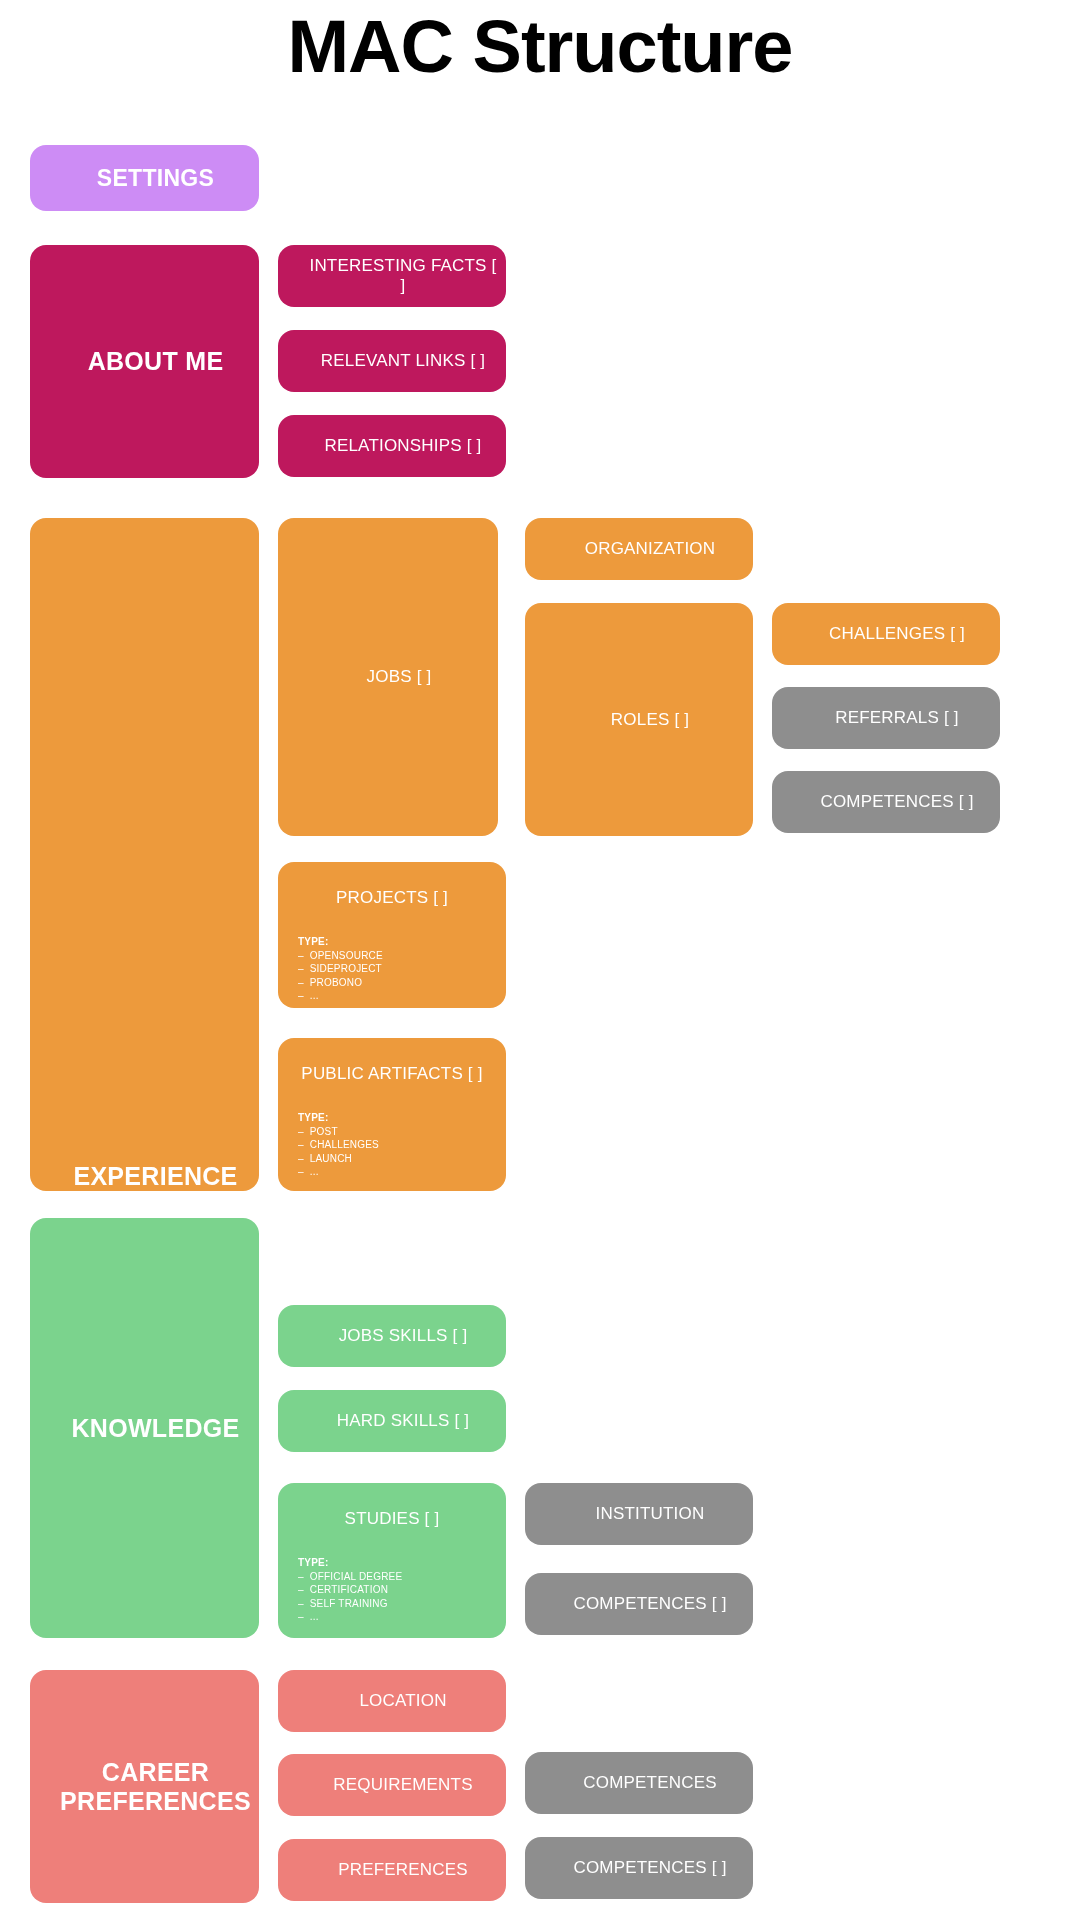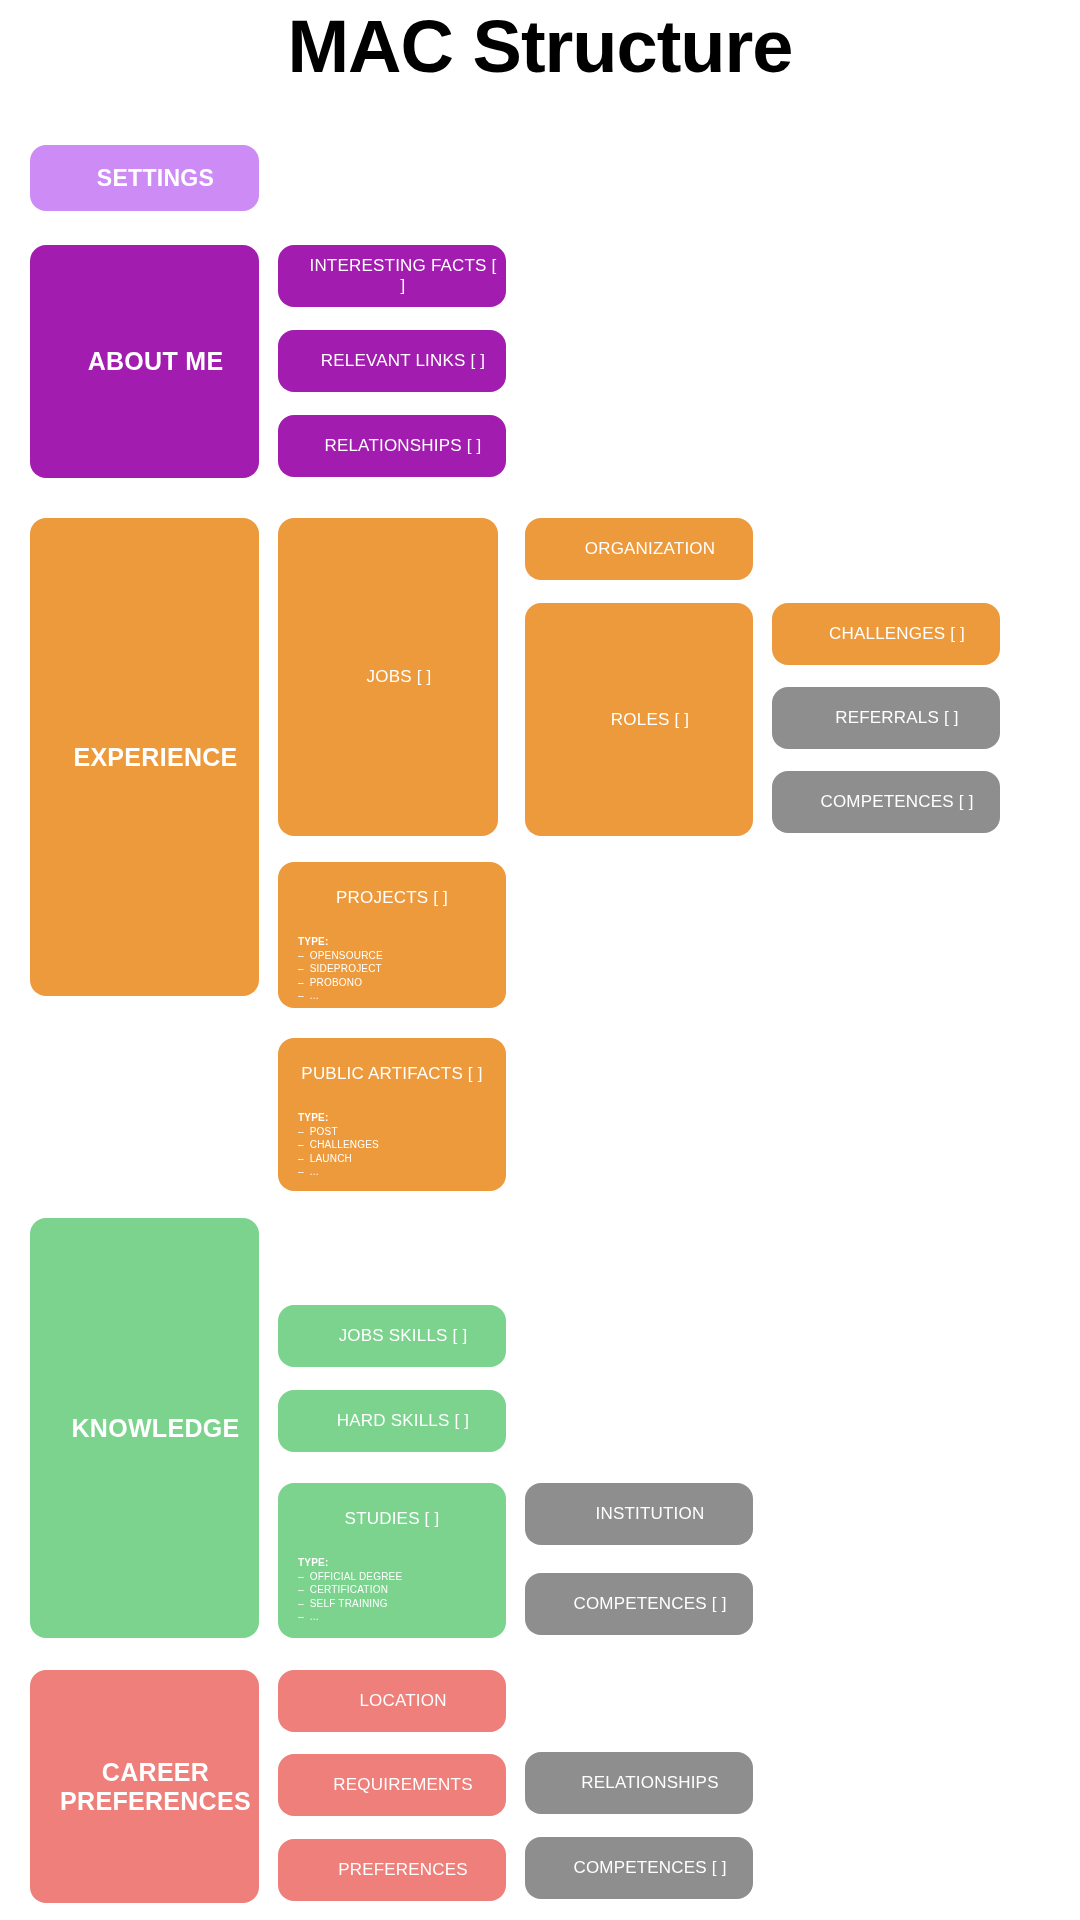--- a/index.html
+++ b/index.html
@@ -94,21 +94,21 @@
     display: block;
     font-size: 10px;
     font-weight: 400;
     letter-spacing: 0.2px;
     line-height: 1.35;
     white-space: pre;
   }
 
   
   .c-purple  { background: #cd8cf5; }
-  .c-blue    { background: #a21caf; }
+  .c-blue    { background: #be185d; }
   .c-orange  { background: #ed9a3c; }
   .c-green   { background: #7bd38d; }
   .c-salmon  { background: #ee7f7a; }
   .c-gray    { background: #8e8e8e; }
 </style>
 </head>
 <body>
 
 <div id="canvas">
 
@@ -124,21 +124,21 @@
   <div class="card chip c-blue" style="left:278px; top:245px; width:228px; height:62px;">
     <span class="lbl">INTERESTING FACTS [ ]</span>
   </div>
   <div class="card chip c-blue" style="left:278px; top:330px; width:228px; height:62px;">
     <span class="lbl">RELEVANT LINKS [ ]</span>
   </div>
   <div class="card chip c-blue" style="left:278px; top:415px; width:228px; height:62px;">
     <span class="lbl">RELATIONSHIPS [ ]</span>
   </div>
 
-  <div class="card section c-orange" style="left:30px; top:518px; width:229px; height:478px;">
+  <div class="card section c-orange" style="left:30px; top:518px; width:229px; height:673px;align-items:flex-end;">
     <span class="lbl">EXPERIENCE</span>
   </div>
 
   <div class="card chip c-orange" style="left:278px; top:518px; width:220px; height:318px;">
     <span class="lbl">JOBS [ ]</span>
   </div>
 
   <div class="card chip c-orange" style="left:525px; top:518px; width:228px; height:62px;">
     <span class="lbl">ORGANIZATION</span>
   </div>
@@ -217,19 +217,19 @@
     <span class="lbl">LOCATION</span>
   </div>
   <div class="card chip c-salmon" style="left:278px; top:1754px; width:228px; height:62px;">
     <span class="lbl">REQUIREMENTS</span>
   </div>
   <div class="card chip c-salmon" style="left:278px; top:1839px; width:228px; height:62px;">
     <span class="lbl">PREFERENCES</span>
   </div>
 
   <div class="card chip c-gray" style="left:525px; top:1752px; width:228px; height:62px;">
-    <span class="lbl">RELATIONSHIPS</span>
+    <span class="lbl">COMPETENCES</span>
   </div>
   <div class="card chip c-gray" style="left:525px; top:1837px; width:228px; height:62px;">
     <span class="lbl">COMPETENCES [ ]</span>
   </div>
 
 </div>
 
 </body></html>

